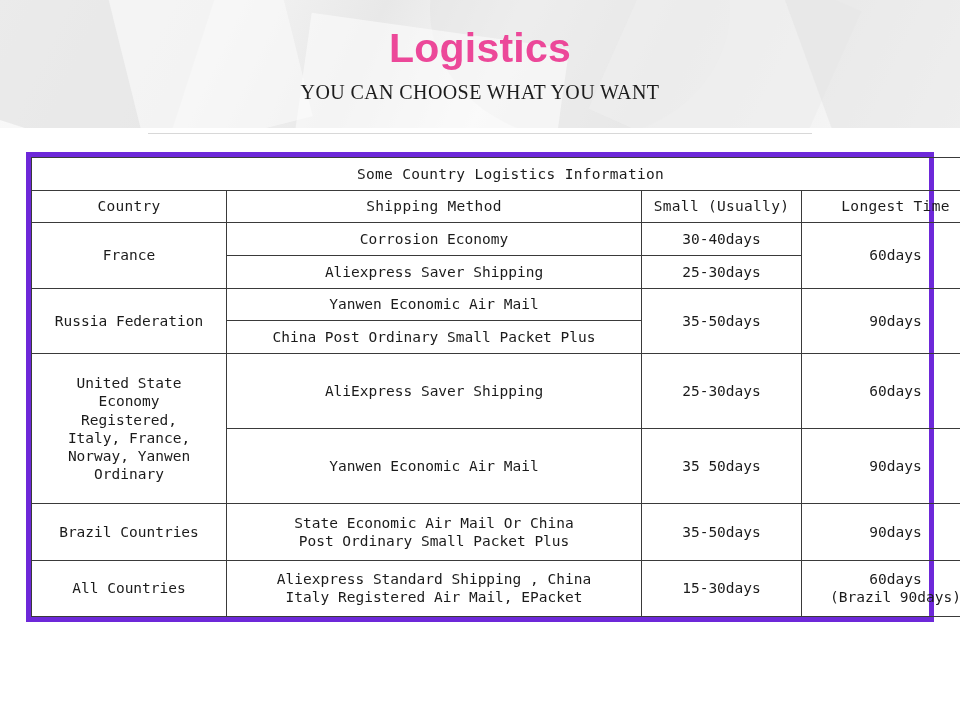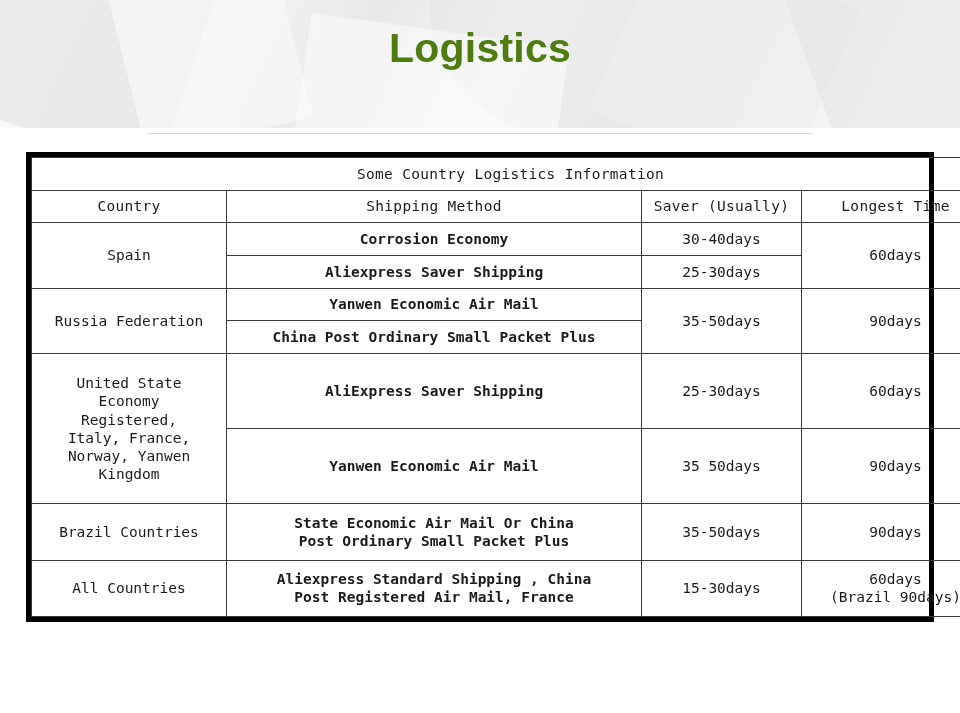--- a/index.html
+++ b/index.html
@@ -69,21 +69,21 @@
     position: absolute;
     left: 0; top: 26px;
     width: 960px;
     text-align: center;
     z-index: 3;
   }
   .main-title {
     font-family: "Liberation Sans", sans-serif;
     font-size: 41px;
     font-weight: 700;
-    color: #4d7c0f;
+    color: #ec4899;
     letter-spacing: 0.2px;
     line-height: 1.1;
   }
   .sub-title {
     margin-top: 10px;
     font-family: "Liberation Serif", serif;
     font-size: 20px;
     color: #1c1c1c;
     letter-spacing: 0.4px;
   }
@@ -97,21 +97,21 @@
     z-index: 3;
   }
 
   
   .table-frame {
     position: absolute;
     left: 26px;
     top: 152px;
     width: 908px;
     height: 470px;
-    border: 5px solid #000000;
+    border: 5px solid #6d28d9;
     background: #ffffff;
     box-sizing: border-box;
   }
   table.logi {
     width: 100%;
     height: 100%;
     border-collapse: collapse;
     table-layout: fixed;
     font-family: "DejaVu Sans Mono", monospace;
   }
@@ -137,21 +137,20 @@
     color: #a33a2f;
     font-size: 15px;
     letter-spacing: 0.3px;
     padding: 6px 4px;
   }
   td.country {
     font-size: 15px;
   }
   td.method {
     font-size: 15px;
-    font-weight: bold;
   }
   .nowrap-pad {
     display: block;
   }
   
   col.c-country { width: 195px; }
   col.c-method  { width: 415px; }
   col.c-time    { width: 160px; }
   col.c-longest { width: 188px; }
 </style>
@@ -162,46 +161,47 @@
   <div class="band-shape s1"></div>
   <div class="band-shape s2"></div>
   <div class="band-shape s3"></div>
   <div class="band-shape s4"></div>
   <div class="band-shape s5"></div>
   <div class="band-shape s6"></div>
 </div>
 
 <div class="title-block">
   <div class="main-title">Logistics</div>
+  <div class="sub-title">YOU CAN CHOOSE WHAT YOU WANT</div>
 </div>
 <div class="title-rule"></div>
 
 <div class="table-frame">
   <table class="logi">
     <colgroup>
       <col class="c-country">
       <col class="c-method">
       <col class="c-time">
       <col class="c-longest">
     </colgroup>
     <tbody>
 
       <tr>
         <td class="caption-cell" colspan="4">Some Country Logistics Information</td>
       </tr>
 
       <tr>
         <td class="colhead" rowspan="1">Country</td>
         <td class="colhead">Shipping Method</td>
-        <td class="colhead">Saver (Usually)</td>
+        <td class="colhead">Small (Usually)</td>
         <td class="colhead">Longest Time</td>
       </tr>
 
       <tr>
-        <td class="country" rowspan="2">Spain</td>
+        <td class="country" rowspan="2">France</td>
         <td class="method">Corrosion Economy</td>
         <td>30-40days</td>
         <td rowspan="2">60days</td>
       </tr>
       <tr>
         <td class="method">Aliexpress Saver Shipping</td>
         <td>25-30days</td>
       </tr>
 
       <tr>
@@ -214,21 +214,21 @@
         <td class="method">China Post Ordinary Small Packet Plus</td>
       </tr>
 
       <tr>
         <td class="country" rowspan="2">
           <span class="nowrap-pad">United State</span>
           <span class="nowrap-pad">Economy</span>
           <span class="nowrap-pad">Registered,</span>
           <span class="nowrap-pad">Italy, France,</span>
           <span class="nowrap-pad">Norway, Yanwen</span>
-          <span class="nowrap-pad">Kingdom</span>
+          <span class="nowrap-pad">Ordinary</span>
         </td>
         <td class="method">AliExpress Saver Shipping</td>
         <td>25-30days</td>
         <td>60days</td>
       </tr>
       <tr>
         <td class="method">Yanwen Economic Air Mail</td>
         <td>35 50days</td>
         <td>90days</td>
       </tr>
@@ -240,21 +240,21 @@
           <span class="nowrap-pad">Post Ordinary Small Packet Plus</span>
         </td>
         <td>35-50days</td>
         <td>90days</td>
       </tr>
 
       <tr>
         <td class="country">All Countries</td>
         <td class="method">
           <span class="nowrap-pad">Aliexpress Standard Shipping , China</span>
-          <span class="nowrap-pad">Post Registered Air Mail, France</span>
+          <span class="nowrap-pad">Italy Registered Air Mail, EPacket</span>
         </td>
         <td>15-30days</td>
         <td>
           <span class="nowrap-pad">60days</span>
           <span class="nowrap-pad">(Brazil 90days)</span>
         </td>
       </tr>
     </tbody>
   </table>
 </div>

